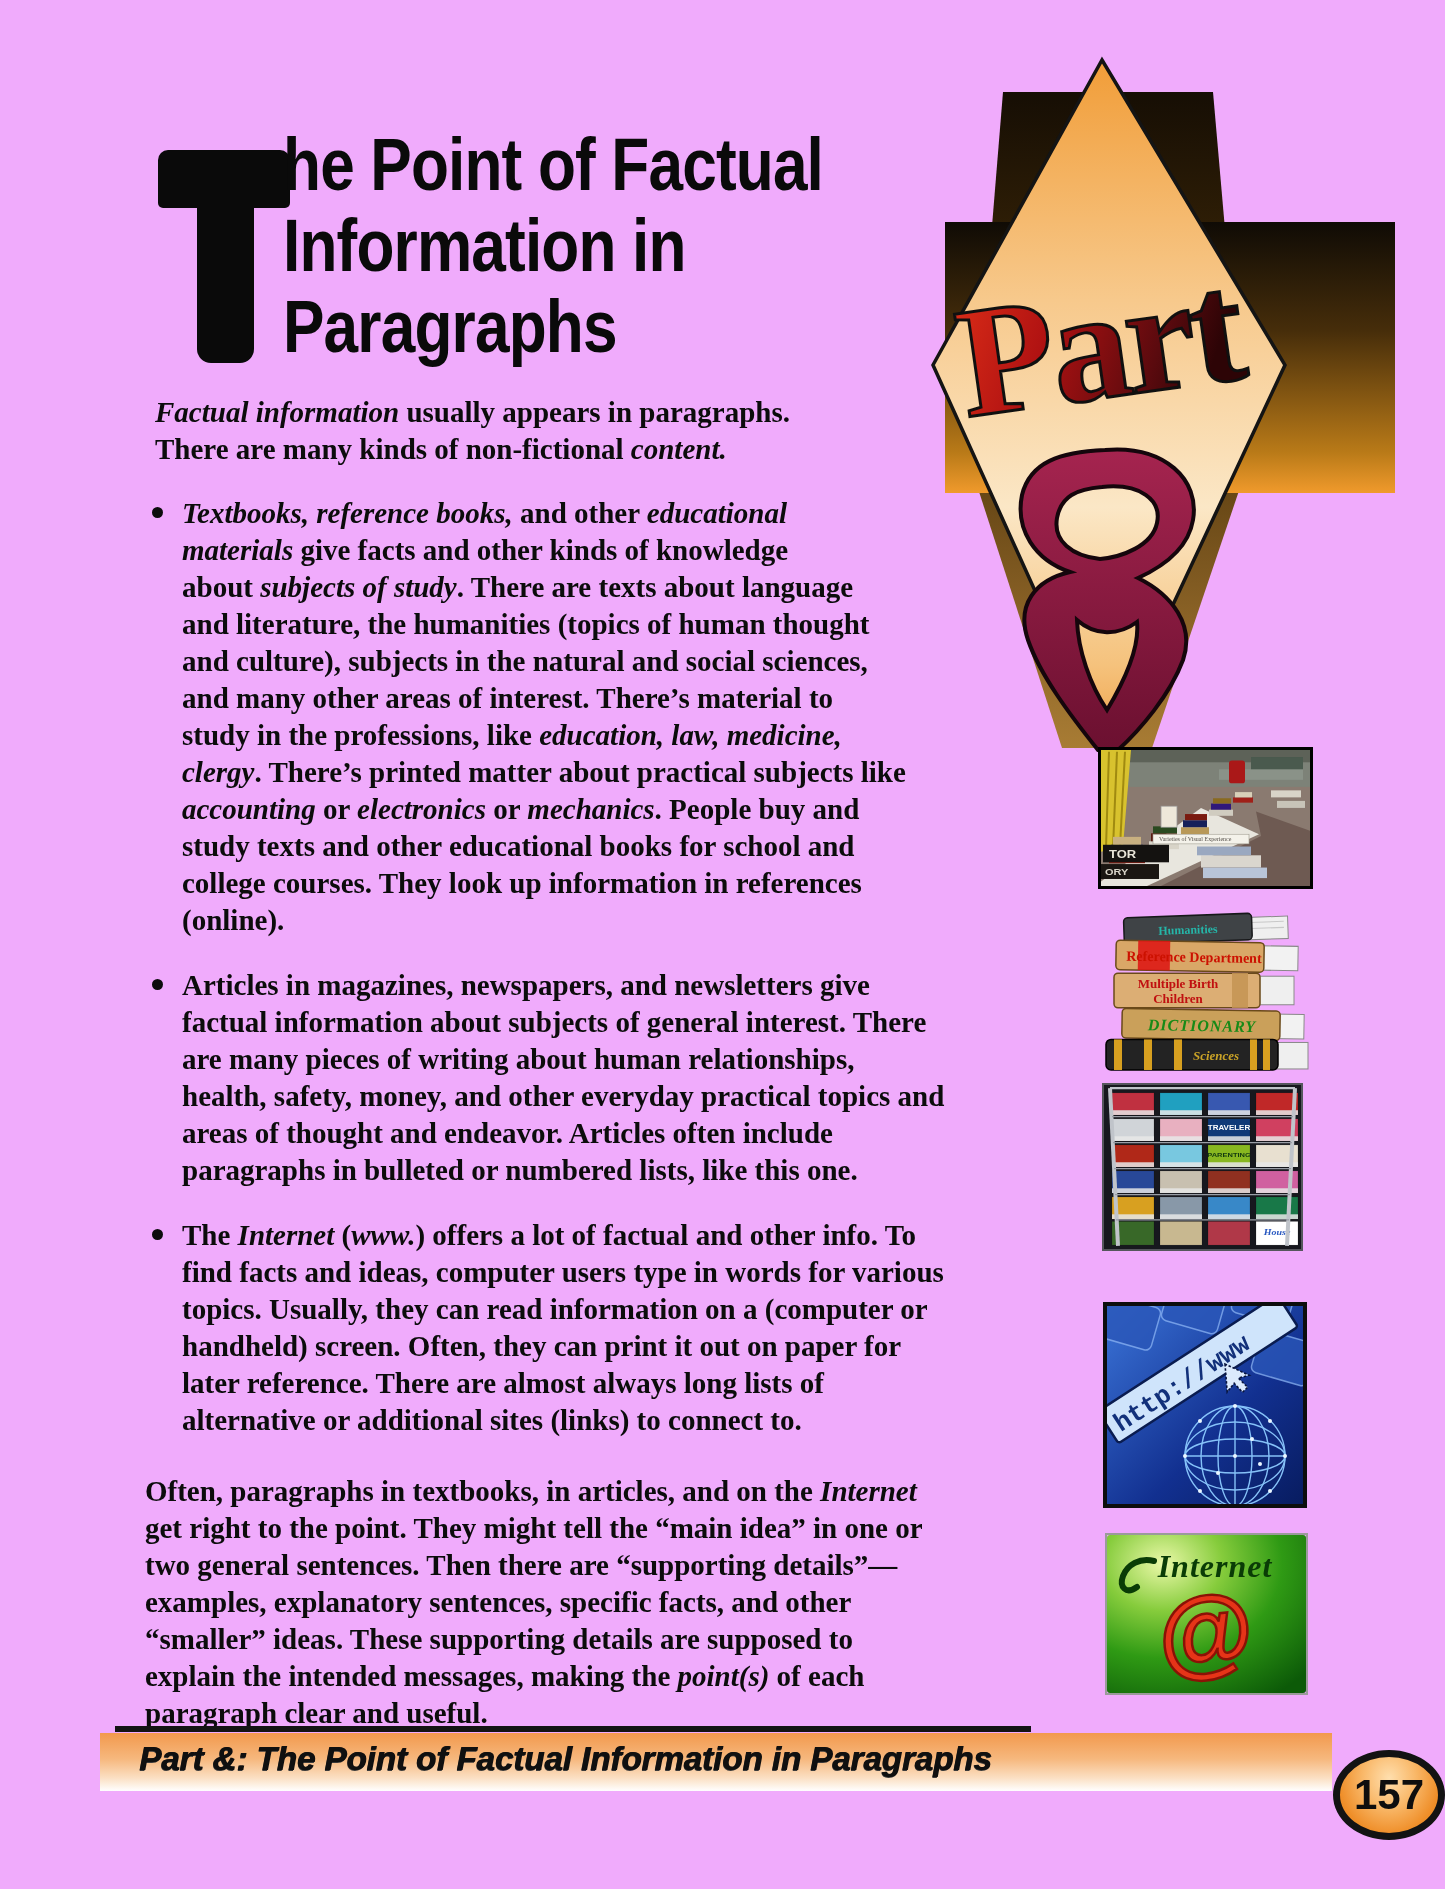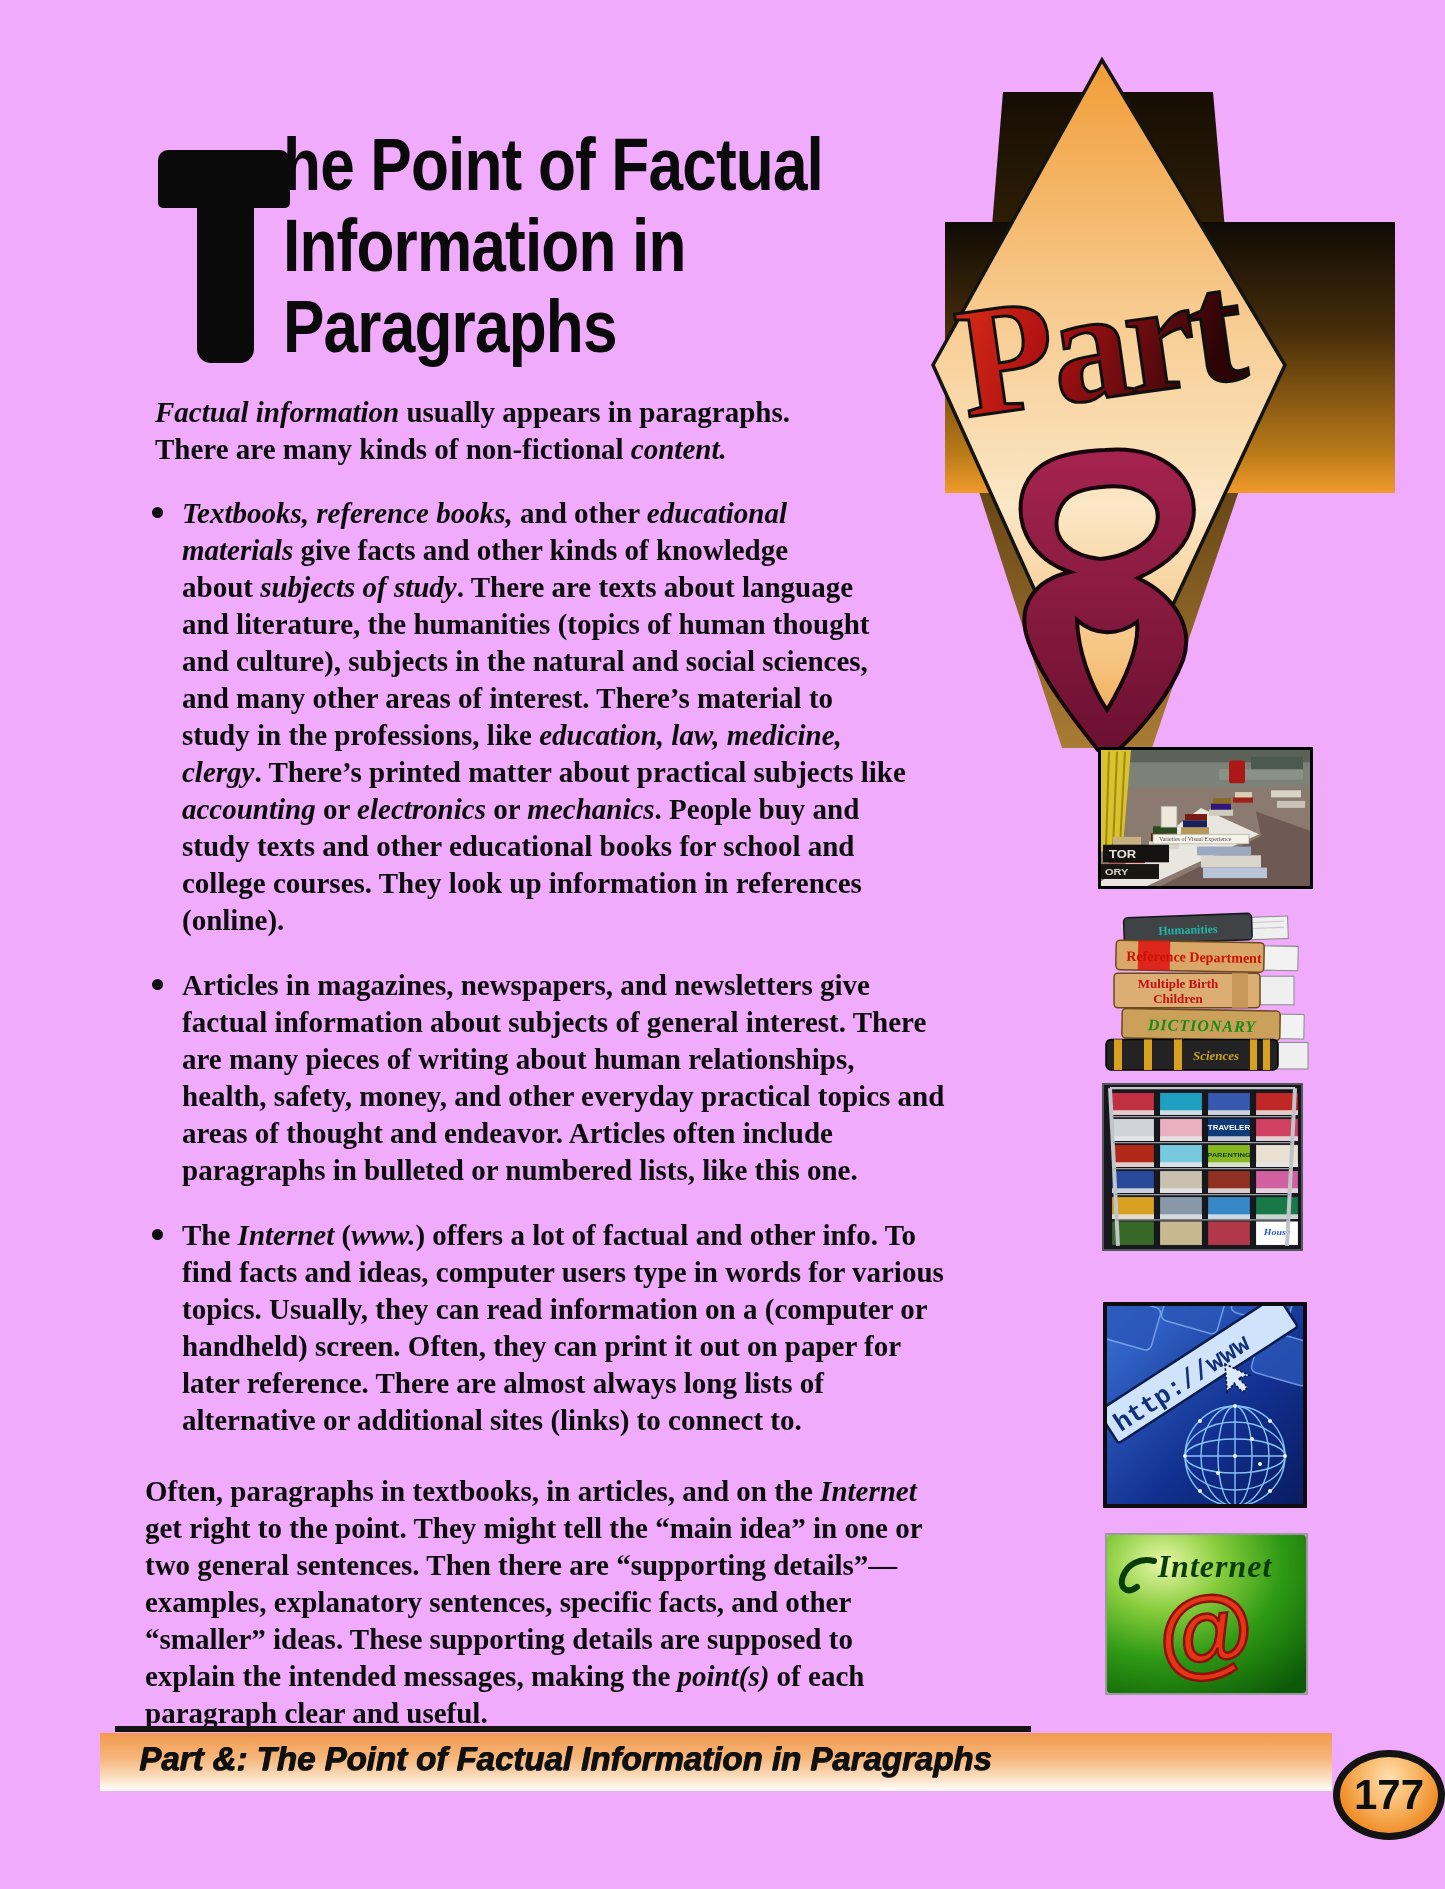--- a/index.html
+++ b/index.html
@@ -350,16 +350,16 @@
       <path d="M30,52 C19,60 12,52 16,41 C20,30 33,22 47,26" stroke="#0a3c06" stroke-width="6" fill="none" stroke-linecap="round"></path>
       <text x="108" y="42" text-anchor="middle" font-family="Liberation Serif, serif" font-weight="bold" font-style="italic" font-size="32" fill="#0a3c06" letter-spacing="1">Internet</text>
       <text x="99" y="130" text-anchor="middle" font-family="Liberation Sans, sans-serif" font-weight="bold" font-size="98" fill="#e63418" stroke="#8a1206" stroke-width="2.5" transform="rotate(-6 99 100)">@</text>
     </svg>
   </div>
 
   <div class="foot-line"></div>
   <div class="foot-bar"></div>
   <div class="foot-text">Part &amp;: The Point of Factual Information in Paragraphs</div>
   <div class="badge">
-    <span>177</span>
+    <span>157</span>
   </div>
 
 </div>
 
 </body></html>

